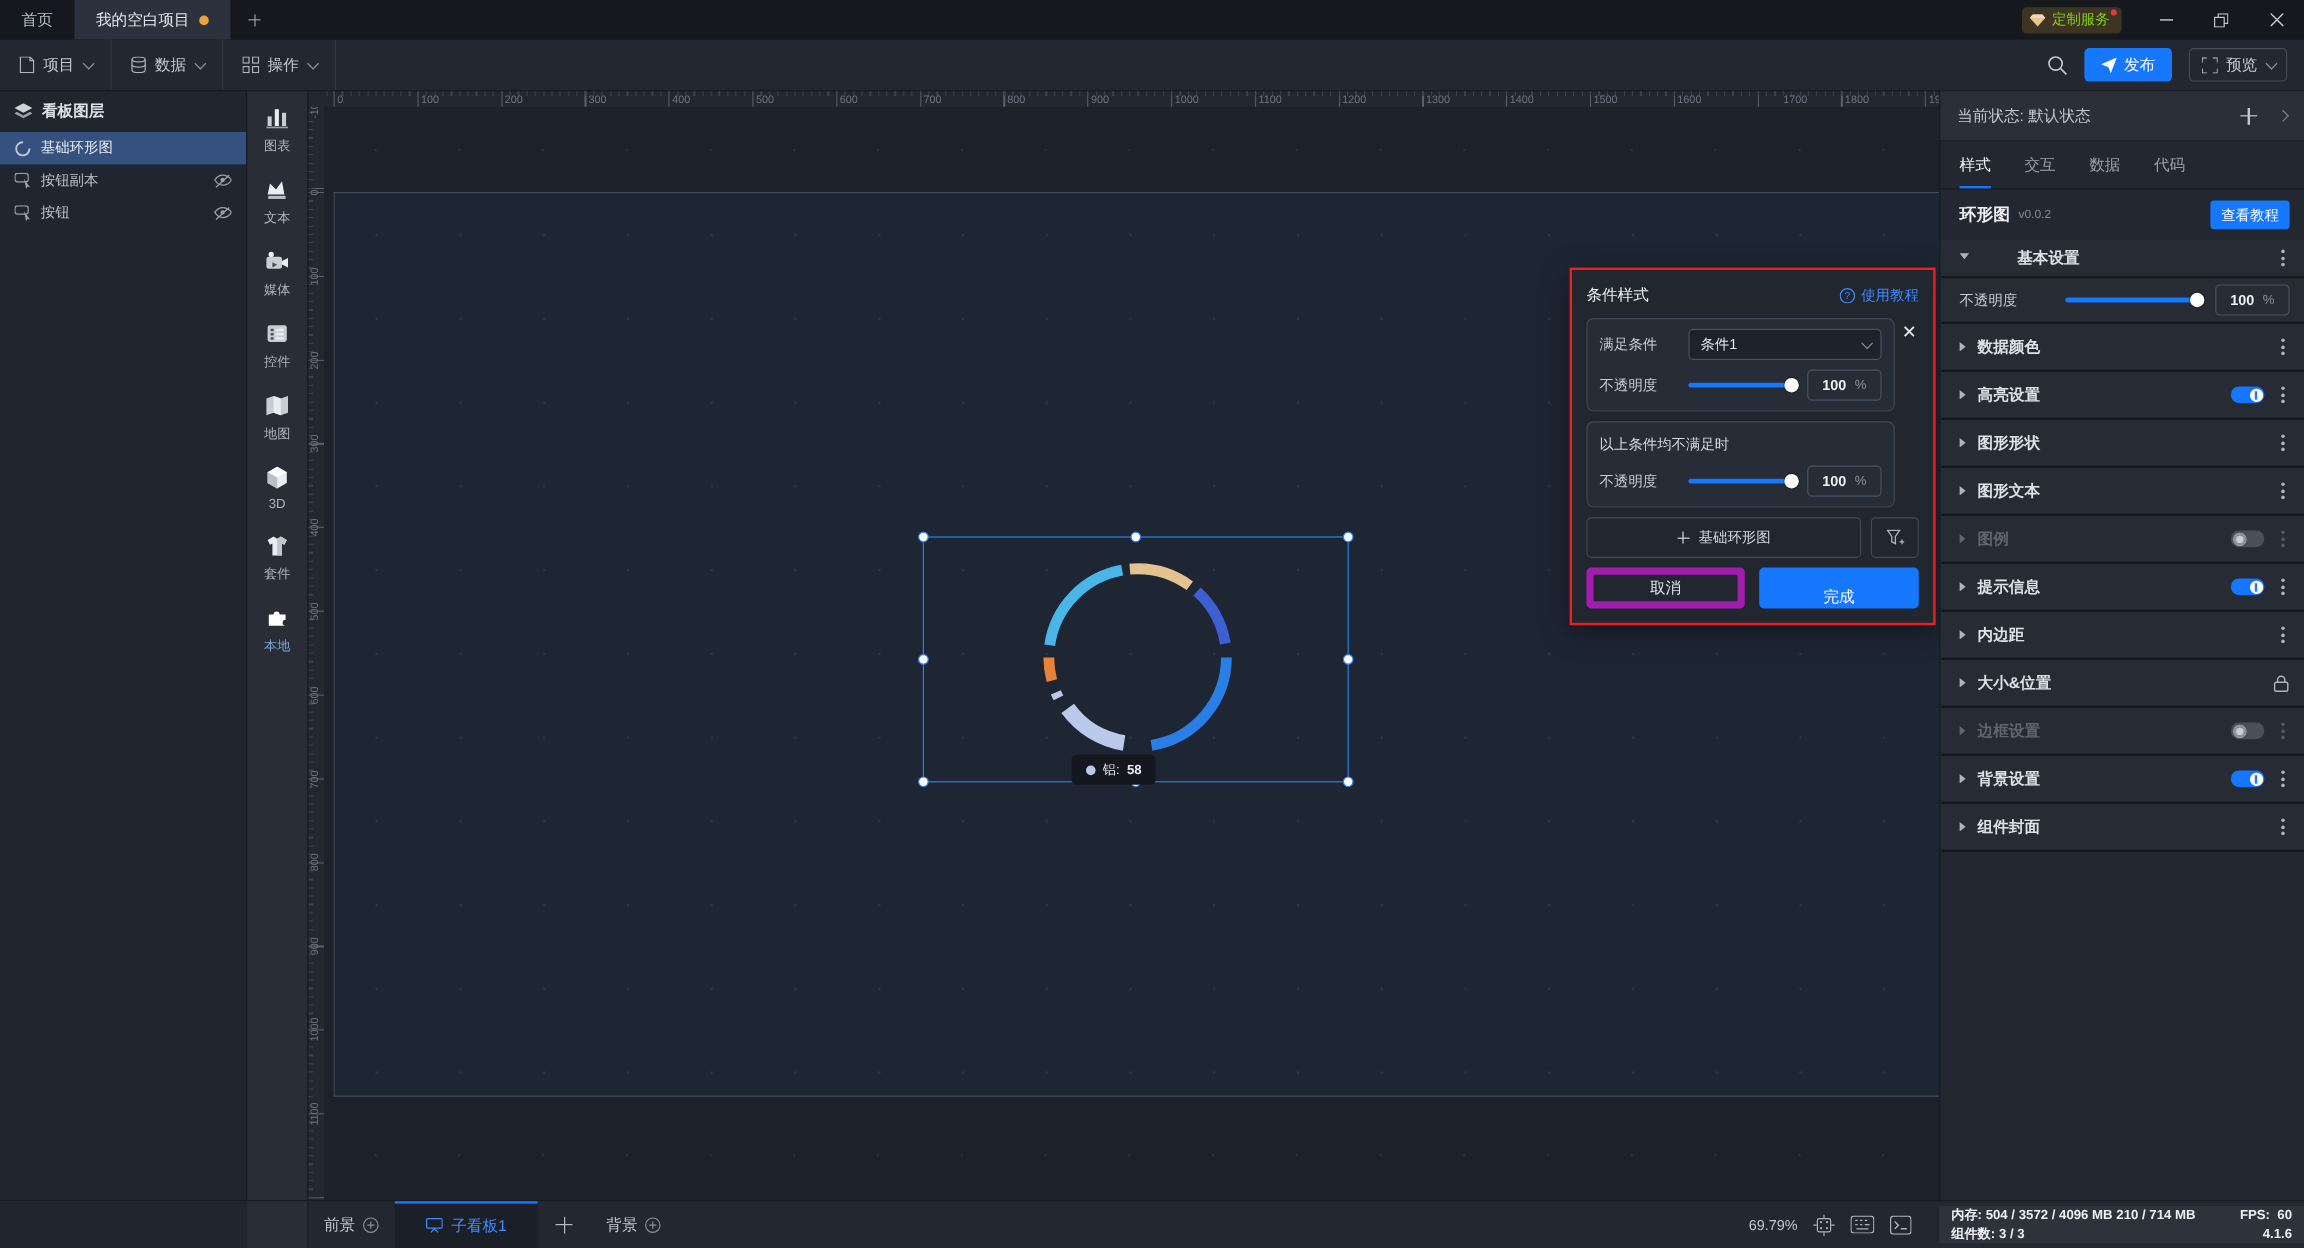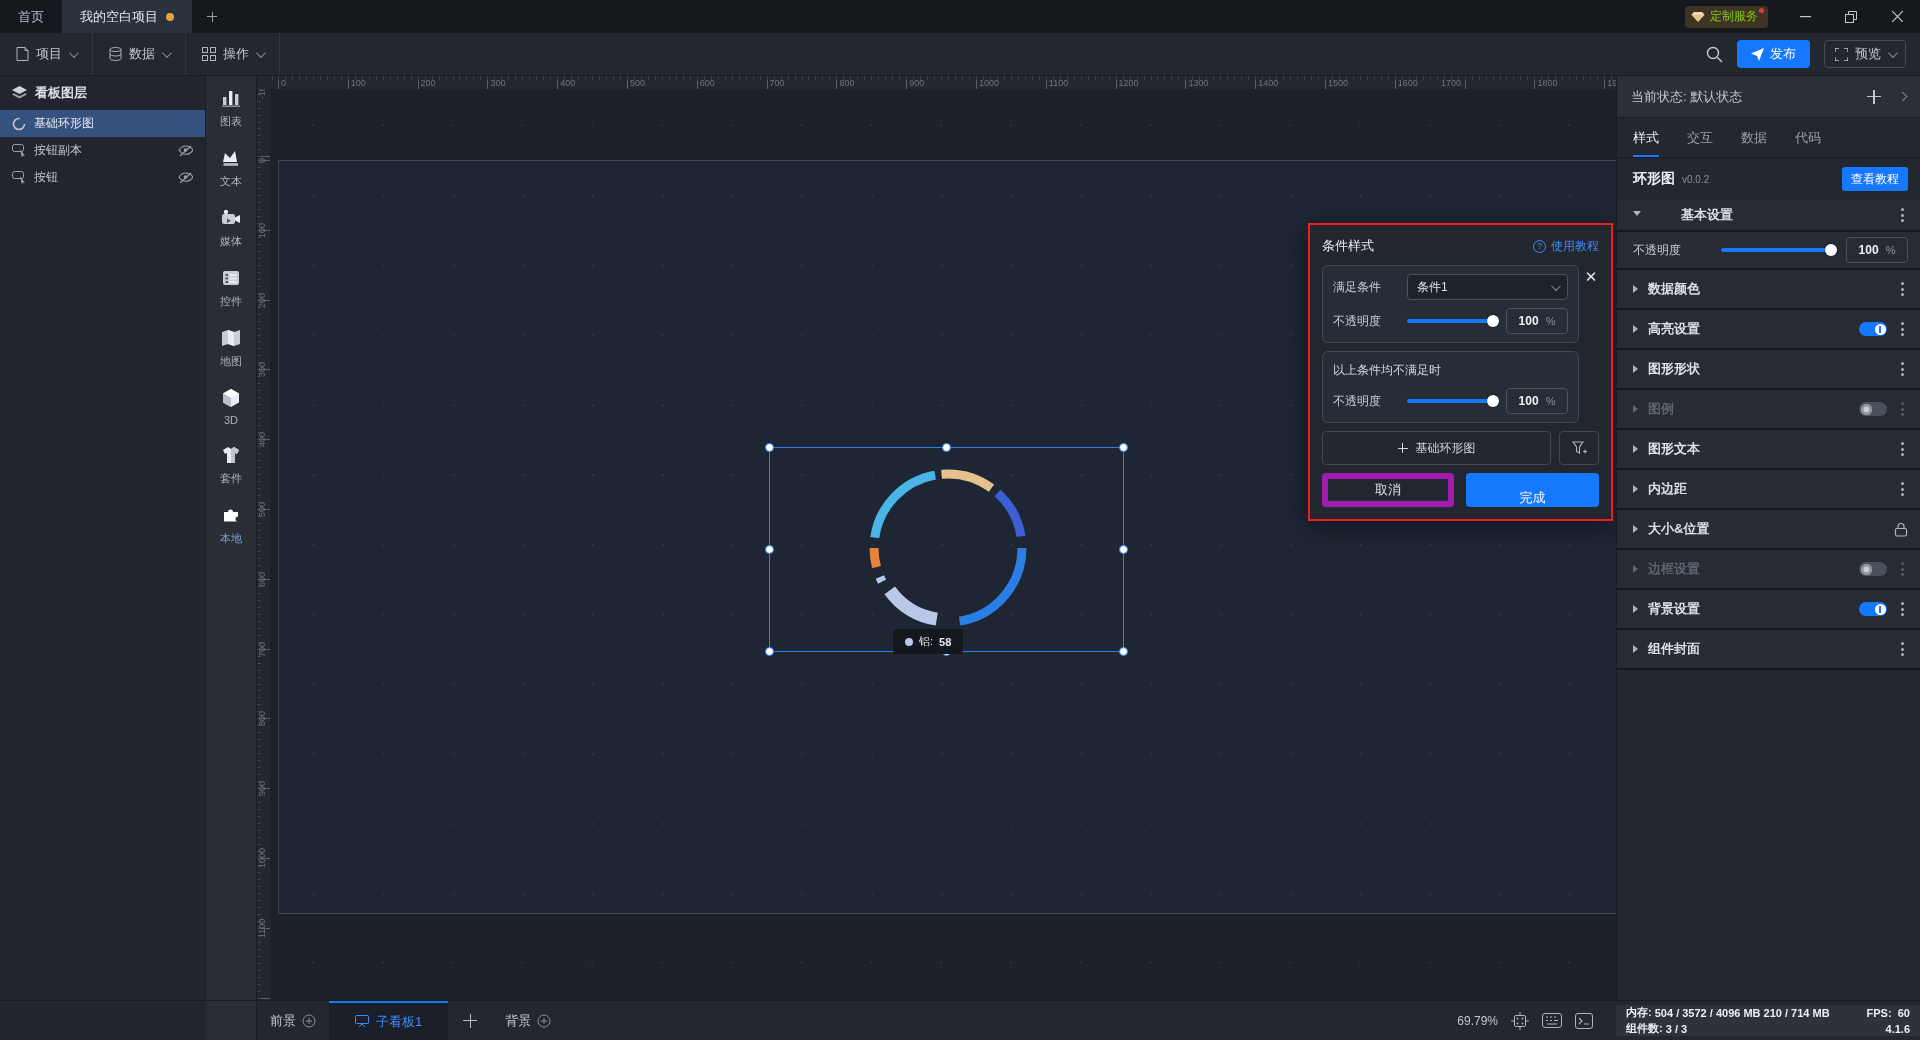--- a/index.html
+++ b/index.html
@@ -386,21 +386,21 @@
           <span style="left: 499.6px;">700</span>
           <span style="left: 569.4px;">800</span>
           <span style="left: 639.2px;">900</span>
           <span style="left: 709px;">1000</span>
           <span style="left: 778.8px;">1100</span>
           <span style="left: 848.6px;">1200</span>
           <span style="left: 918.4px;">1300</span>
           <span style="left: 988.2px;">1400</span>
           <span style="left: 1058px;">1500</span>
           <span style="left: 1127.8px;">1600</span>
-          <span style="left: 1171px;">1700</span>
+          <span style="left: 1216px;">1700</span>
           <span style="left: 1267.4px;">1800</span>
           <span style="left: 1337.2px;">1900</span>
         </div>
       <div class="v-ruler" id="v-ruler">
           <span style="top: -15.8px;">-100</span>
           <span style="top: 54px;">0</span>
           <span style="top: 123.8px;">100</span>
           <span style="top: 193.6px;">200</span>
           <span style="top: 263.4px;">300</span>
           <span style="top: 333.2px;">400</span>
@@ -584,33 +584,43 @@
           </div>
           <div class="section-row">
             <i class="sec-caret"></i>
             <span class="sec-label">图形形状</span>
             <div class="dots3">
               <i></i>
               <i></i>
               <i></i>
             </div>
           </div>
+          <div class="section-row">
+            <i class="sec-caret"></i>
+            <span class="sec-label">图形文本</span>
+            <div class="dots3">
+              <i></i>
+              <i></i>
+              <i></i>
+            </div>
+          </div>
           <div class="section-row disabled">
             <i class="sec-caret"></i>
             <span class="sec-label">图例</span>
             <div class="toggle off"></div>
             <div class="dots3">
               <i></i>
               <i></i>
               <i></i>
             </div>
           </div>
           <div class="section-row">
             <i class="sec-caret"></i>
-            <span class="sec-label">图形文本</span>
+            <span class="sec-label">提示信息</span>
+            <div class="toggle on"></div>
             <div class="dots3">
               <i></i>
               <i></i>
               <i></i>
             </div>
           </div>
           <div class="section-row">
             <i class="sec-caret"></i>
             <span class="sec-label">内边距</span>
             <div class="dots3">

